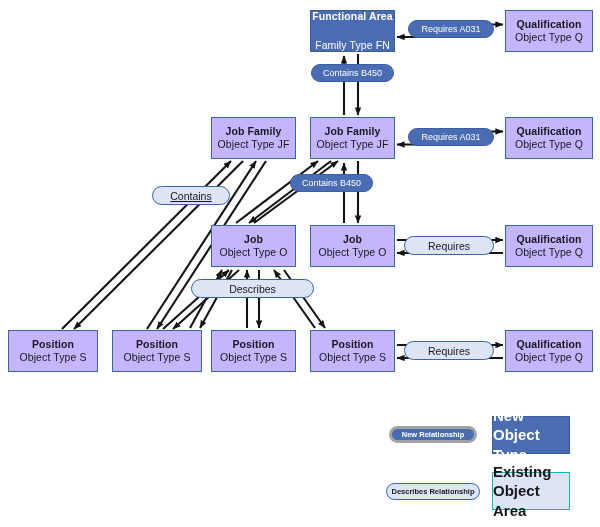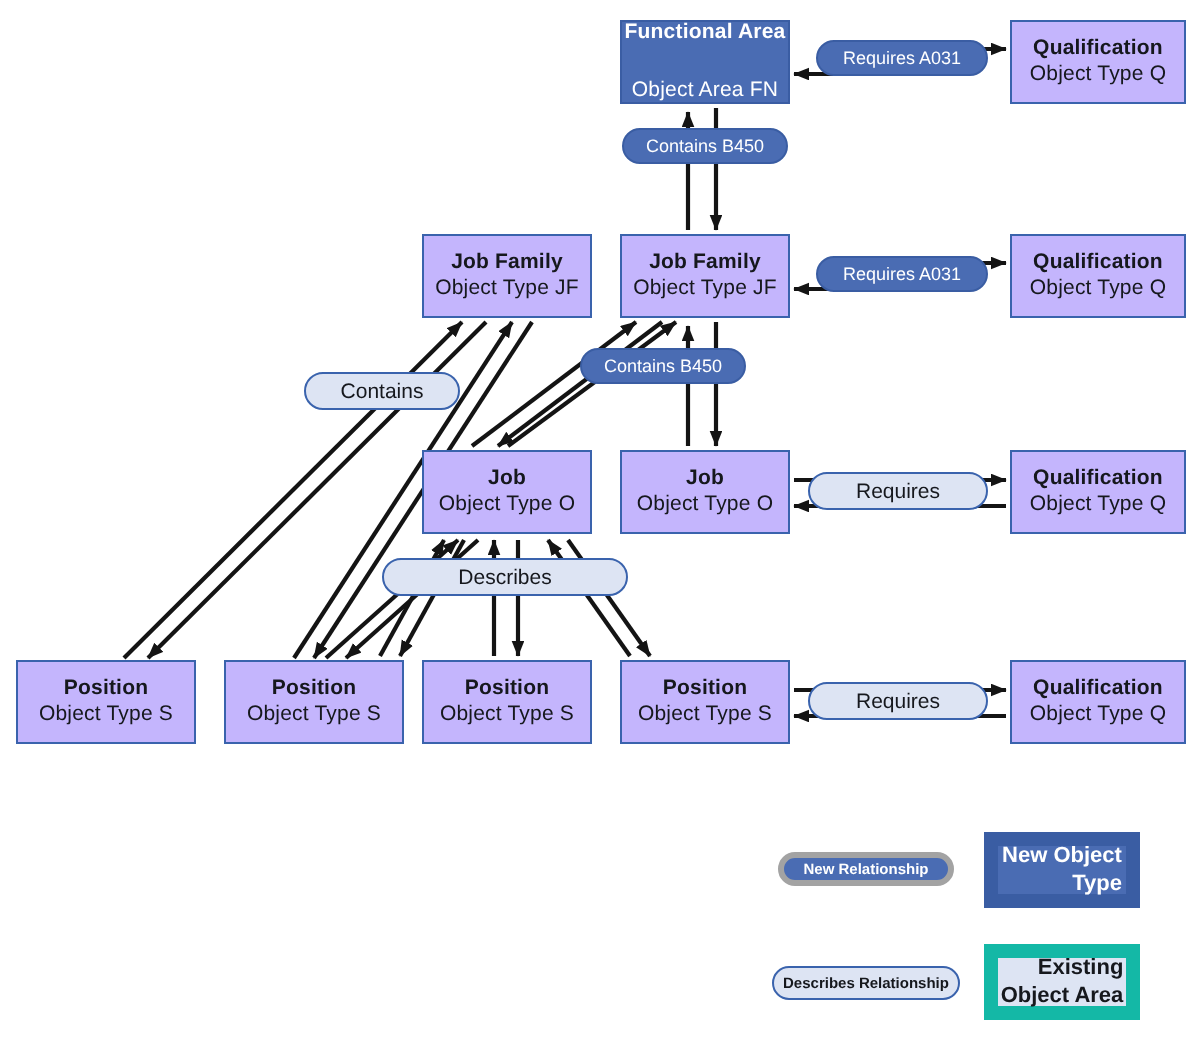--- a/index.html
+++ b/index.html
@@ -34,23 +34,23 @@
 
   
   .legend-pill{
     position:absolute;box-sizing:border-box;border-radius:40px;
     display:flex;align-items:center;justify-content:center;white-space:nowrap;
     font-weight:bold;
   }
   .legend-pill.new{background:#4a6cb3;border:3px solid #a3a3a3;color:#fff;font-size:7.5px;}
   .legend-pill.existing{background:#dde4f3;border:1px solid #3a63ad;color:#16181d;font-size:7.5px;}
   .legend-box{
-    position:absolute;box-sizing:border-box;border:7px solid #14b8a6;
-    display:flex;align-items:center;justify-content:center;text-align:right;
-    font-weight:bold;font-size:11px;line-height:1.3;
+    position:absolute;box-sizing:border-box;border:1px solid #14b8a6;
+    display:flex;align-items:center;justify-content:center;text-align:left;
+    font-weight:bold;font-size:15px;line-height:1.3;
   }
   .legend-box.new{background:#4a6cb3;border-color:#3a5da3;color:#fff;}
   .legend-box.existing{background:#dde4f3;color:#16181d;}
 </style>
 </head>
 <body>
 
 <div id="canvas">
 
   <svg class="edges" viewBox="0 0 600 527" xmlns="http://www.w3.org/2000/svg">
@@ -98,21 +98,21 @@
       <path d="M315,328 L274,270"></path>
       <path d="M284,270 L325,328"></path>
 
       <path d="M190,328 L222,270"></path>
       <path d="M232,270 L200,328"></path>
     </g>
   </svg>
 
   <div class="node new" style="left:310px;top:10px;width:85px;height:42px;gap:16px;">
     <span class="t1">Functional Area</span>
-    <span class="t2">Object Area FN</span>
+    <span class="t2">Family Type FN</span>
   </div>
 
   <div class="node existing" style="left:505px;top:10px;width:88px;height:42px;">
     <span class="t1">Qualification</span>
     <span class="t2">Object Type Q</span>
   </div>
 
   <div class="node existing" style="left:211px;top:117px;width:85px;height:42px;">
     <span class="t1">Job Family</span>
     <span class="t2">Object Type JF</span>
@@ -167,21 +167,21 @@
     <span class="t1">Qualification</span>
     <span class="t2">Object Type Q</span>
   </div>
 
   <div class="rel new" style="left:408px;top:20px;width:86px;height:18px;">Requires A031</div>
 
   <div class="rel new" style="left:311px;top:64px;width:83px;height:18px;">Contains B450</div>
 
   <div class="rel new" style="left:408px;top:128px;width:86px;height:18px;">Requires A031</div>
 
-  <div class="rel existing" style="left:152px;top:186px;width:78px;height:19px;">Contains</div>
+  <div class="rel existing" style="left:152px;top:186px;width:78px;height:19px;text-decoration:underline;">Contains</div>
 
   <div class="rel new" style="left:290px;top:174px;width:83px;height:18px;">Contains B450</div>
 
   <div class="rel existing" style="left:404px;top:236px;width:90px;height:19px;">Requires</div>
 
   <div class="rel existing" style="left:191px;top:279px;width:123px;height:19px;">Describes</div>
 
   <div class="rel existing" style="left:404px;top:341px;width:90px;height:19px;">Requires</div>
 
   <div class="legend-pill new" style="left:389px;top:426px;width:88px;height:17px;">New Relationship</div>

